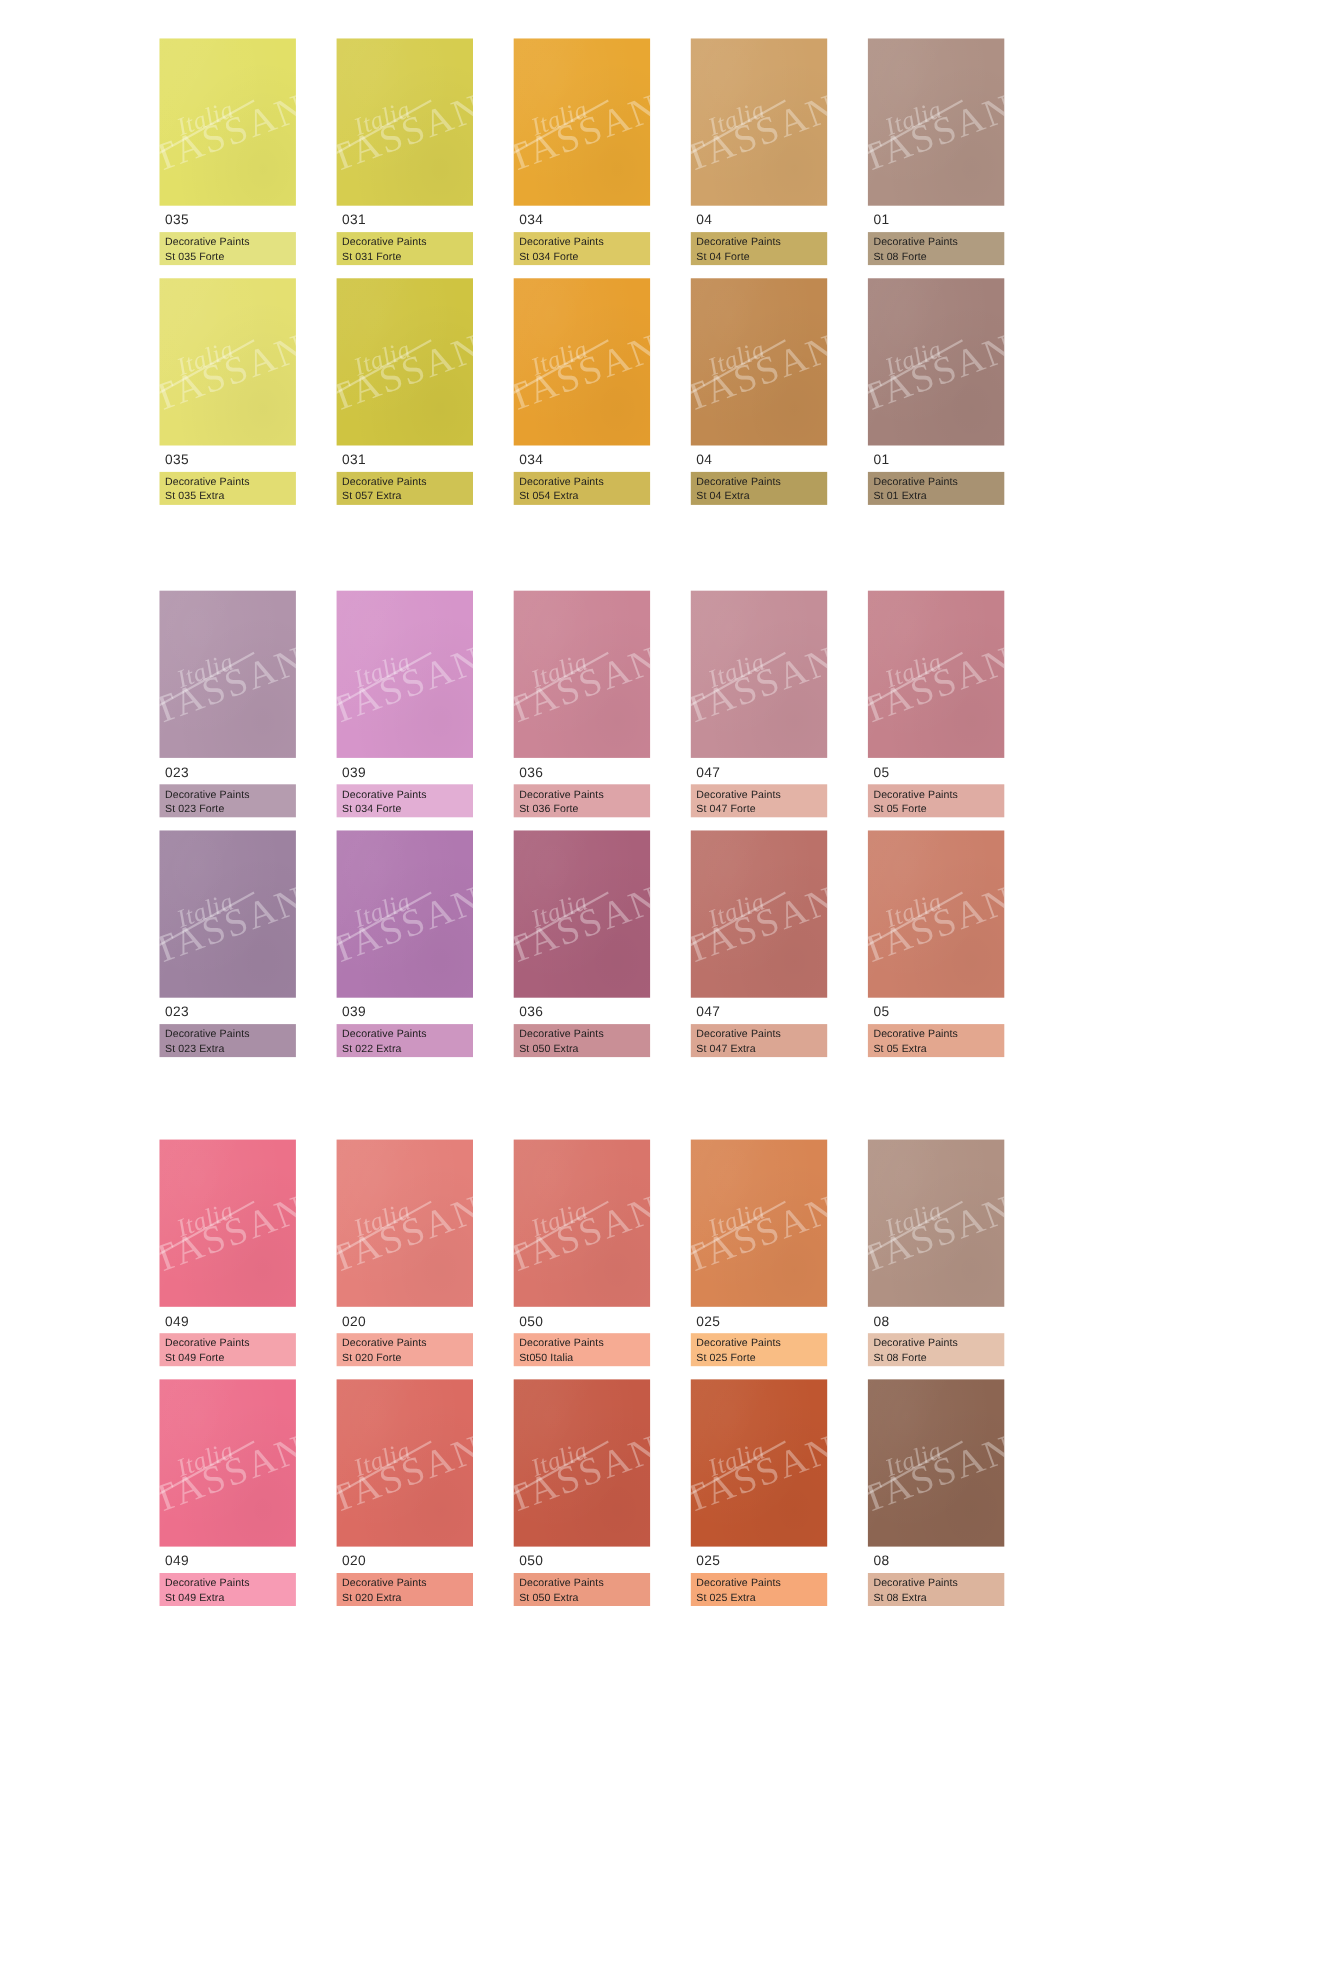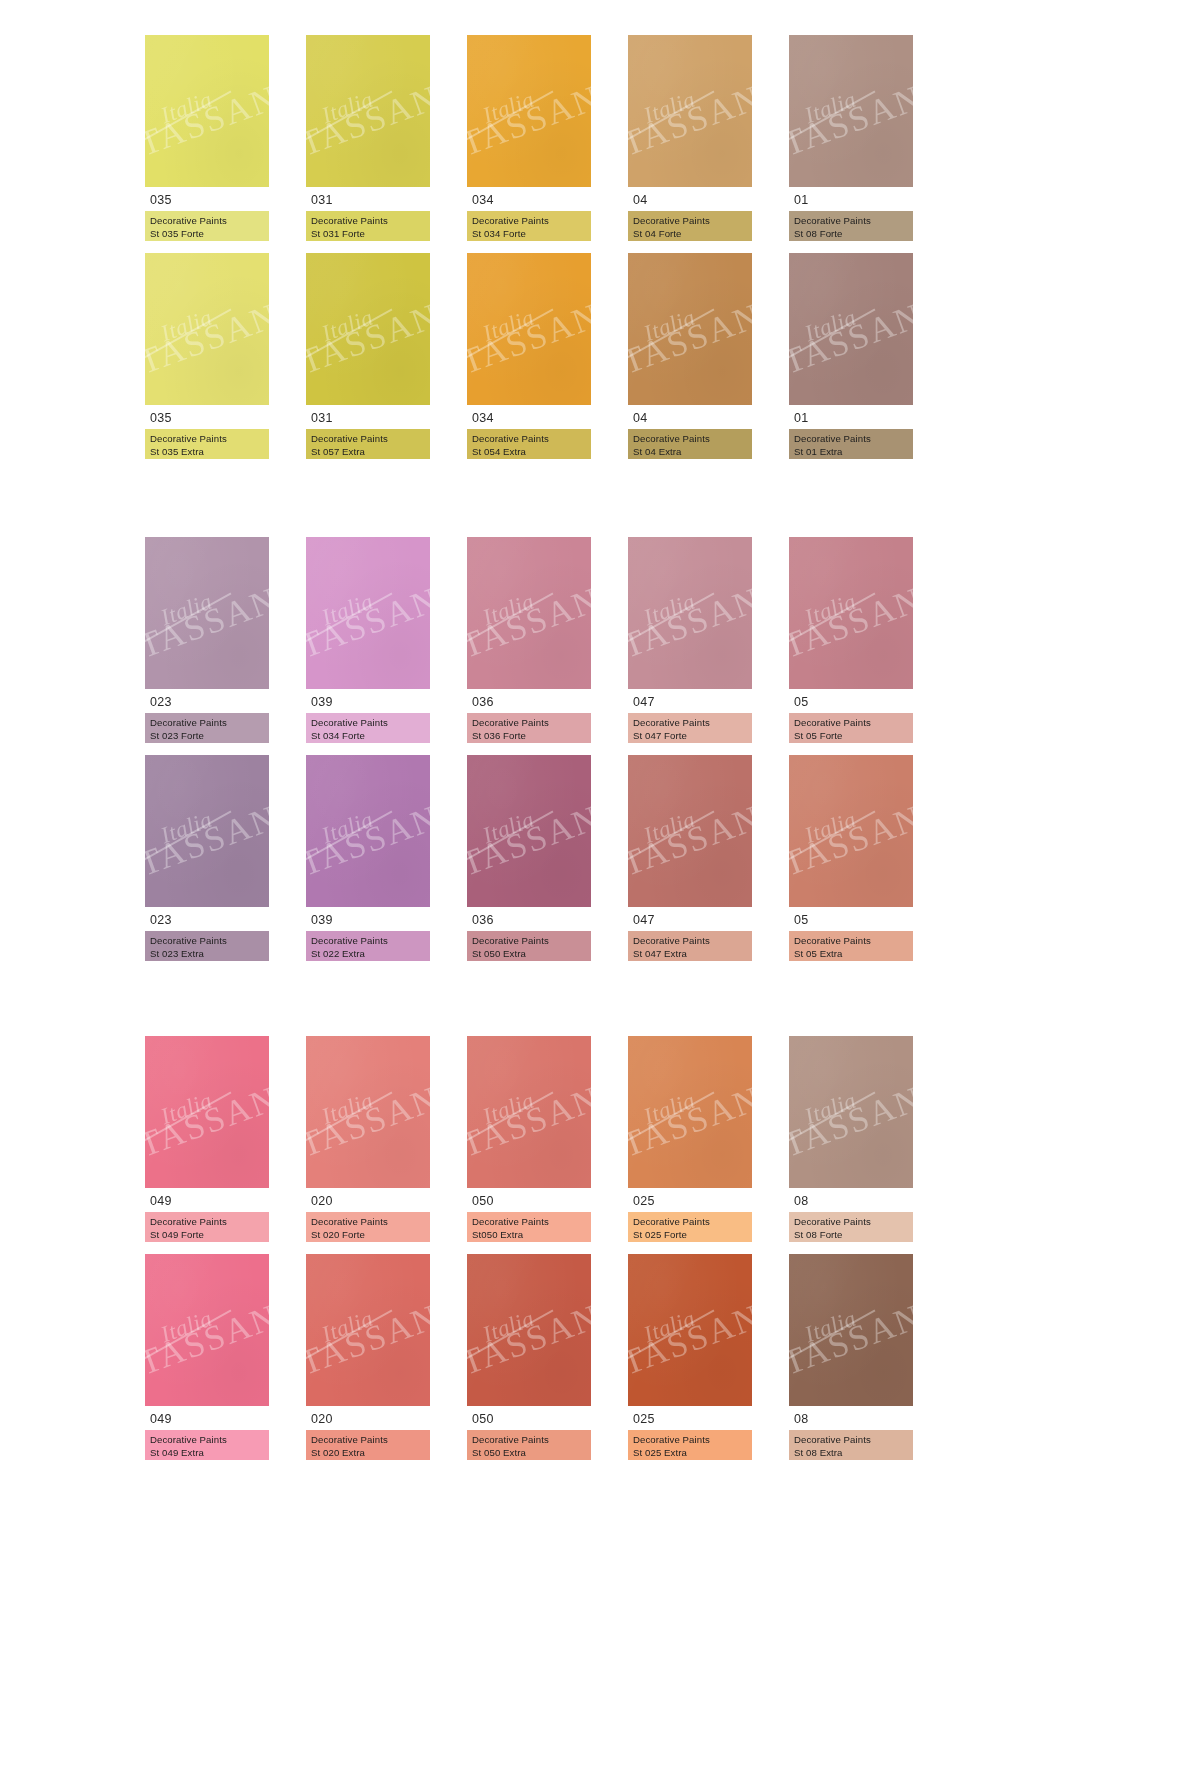--- a/index.html
+++ b/index.html
@@ -455,21 +455,21 @@
             <div class="grain"></div>
             <div class="wm">
               <span class="wm1">Italia</span>
               <span class="wmline"></span>
               <span class="wm2">TASSANI</span>
             </div>
           </div>
           <div class="code">050</div>
           <div class="tag" style="background: rgb(246, 171, 147);">
             <span>Decorative Paints</span>
-            <span>St050 Extra</span>
+            <span>St050 Italia</span>
           </div>
         </div>
         <div class="cell" style="left: 628px;">
           <div class="swatch" style="background: rgb(216, 133, 83);">
             <div class="grain"></div>
             <div class="wm">
               <span class="wm1">Italia</span>
               <span class="wmline"></span>
               <span class="wm2">TASSANI</span>
             </div>

